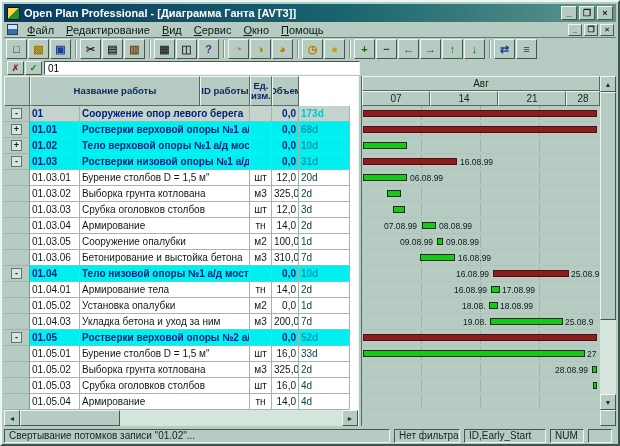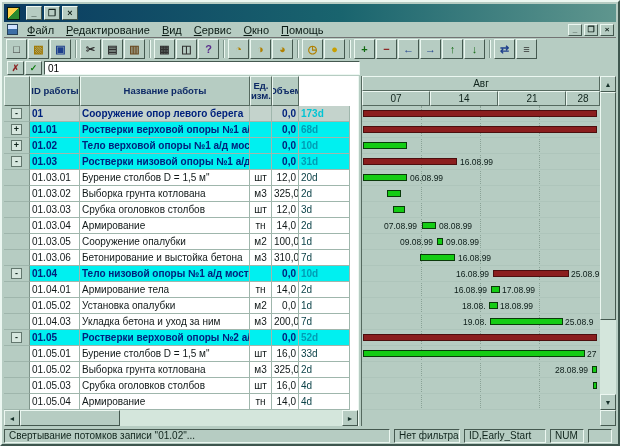--- a/index.html
+++ b/index.html
@@ -120,20 +120,21 @@
   .st-num{width:34px;margin-right:4px;}
   .st-extra{width:24px;}
 </style>
 </head>
 <body>
 
 <div id="window">
 
   <div id="titlebar">
     <div class="app-icon"></div>
+    <div class="title-text">Open Plan Professional - [Диаграмма Ганта [AVT3]]</div>
     <div class="tb-ctls">
       <div class="ctl">_</div>
       <div class="ctl">❐</div>
       <div class="ctl">×</div>
     </div>
   </div>
 
   <div id="menubar">
     <div class="mdi-icon"></div>
     <div id="menu-items">
@@ -230,22 +231,22 @@
     <div class="ebtn" id="btn-cancel">✗</div>
     <div class="ebtn" id="btn-ok">✓</div>
     <input id="edit-input" value="01" style="">
   </div>
 
   <div id="main">
 
     <div id="grid">
       <div class="grid-header">
         <div class="h-cell c-sel"></div>
+        <div class="h-cell c-name">Название работы</div>
         <div class="h-cell c-id">ID работы</div>
-        <div class="h-cell c-name">Название работы</div>
         <div class="h-cell c-unit">Ед. изм.</div>
         <div class="h-cell c-vol">Объем</div>
       </div>
       <div id="grid-body">
           <div class="grid-row sel">
             <div class="cell c-sel">
               <div class="expander">-</div>
             </div>
             <div class="cell c-id">01</div>
             <div class="cell c-name">Сооружение опор левого берега</div>

